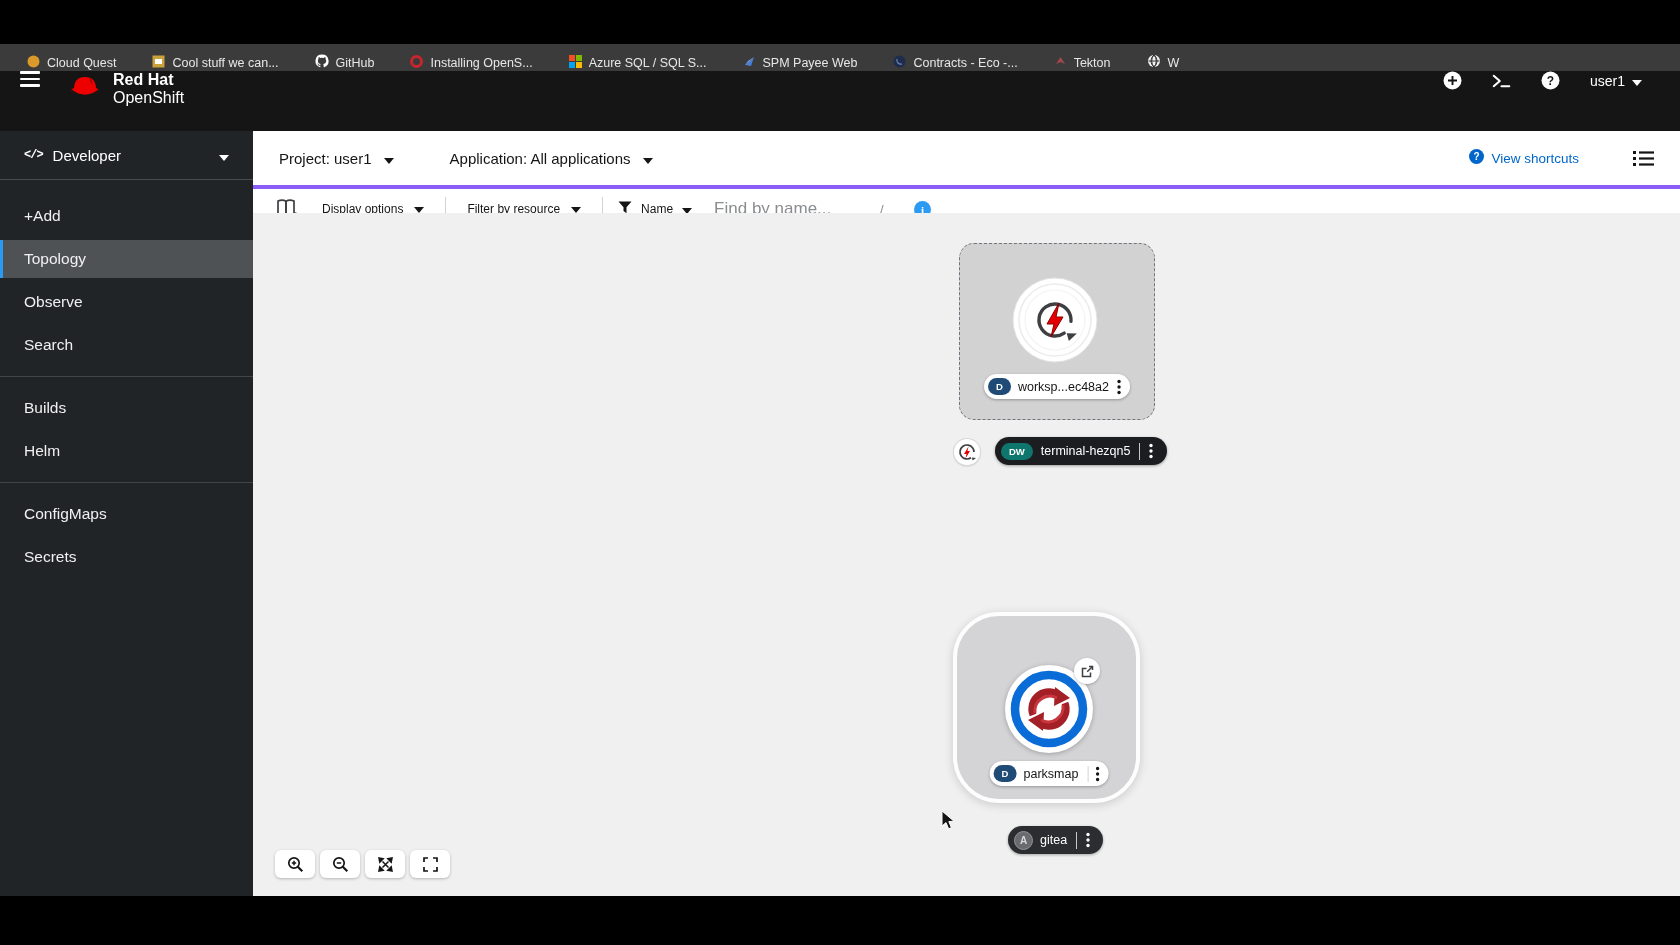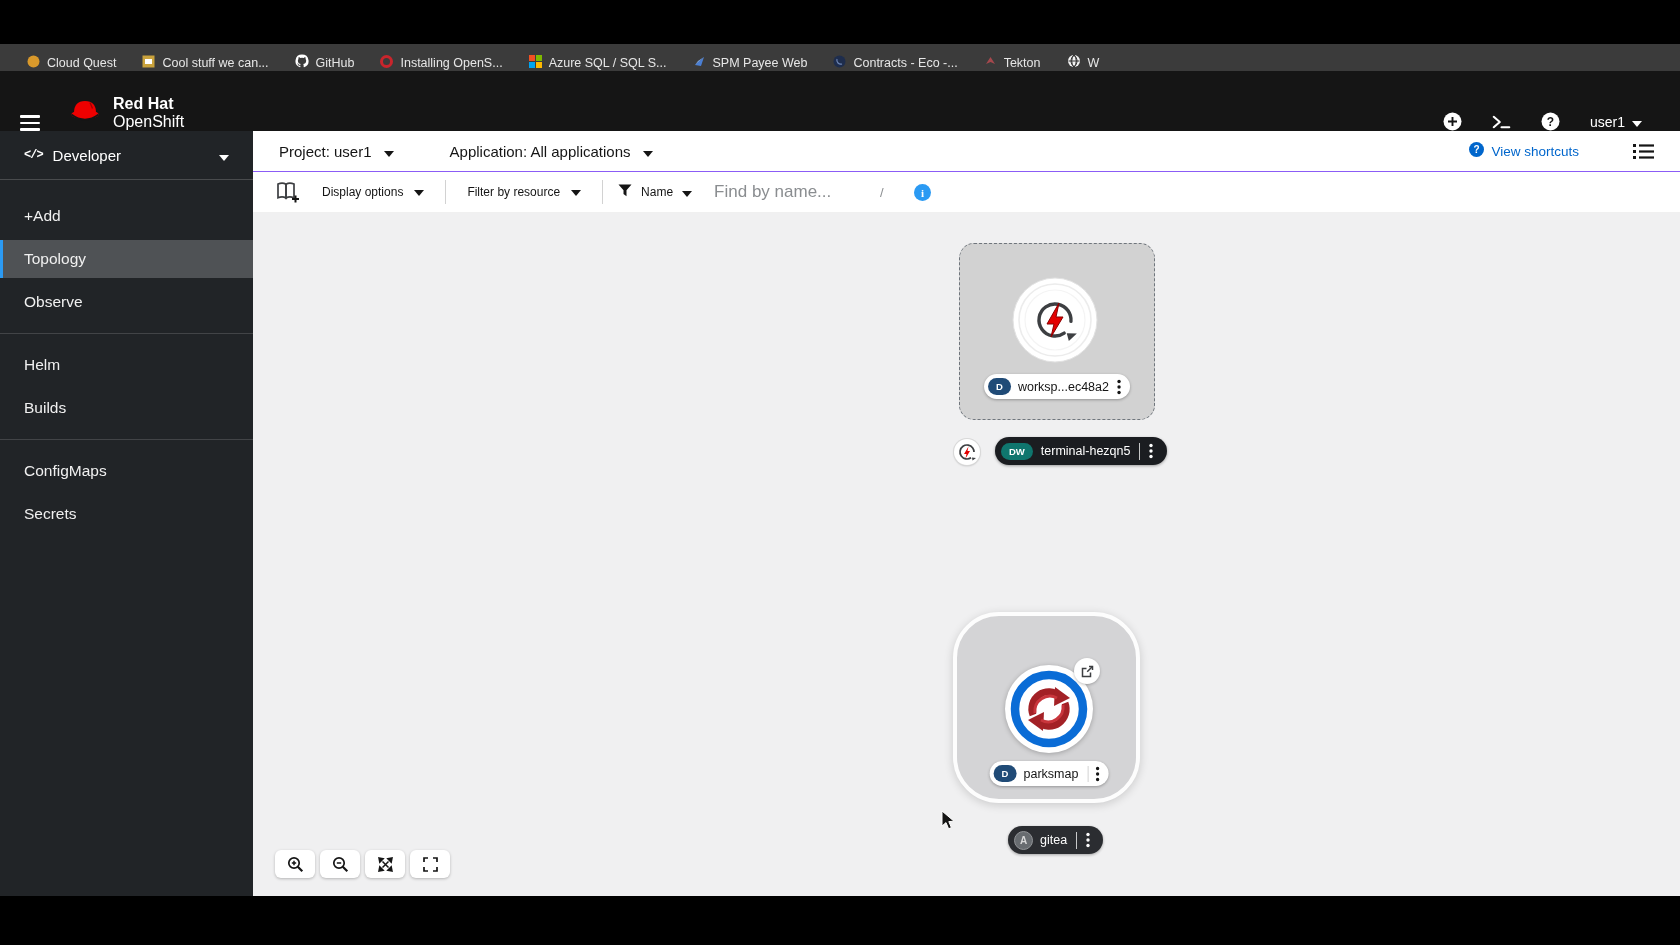--- a/index.html
+++ b/index.html
@@ -1,27 +1,27 @@
 <!DOCTYPE html>
 <html><head>
 <meta charset="utf-8">
 <style>
   * { margin:0; padding:0; box-sizing:border-box; }
   html,body { background:#000; font-family:"Liberation Sans", sans-serif; }
   .screen { position:relative; width:1680px; height:945px; background:#000; overflow:hidden; }
 
   
   .bookmarks { position:absolute; top:44px; left:0; right:0; height:37px; background:#3b3b3b;
-    display:flex; align-items:flex-end; padding-left:14px; gap:0; }
+    display:flex; align-items:flex-end; padding-left:14px; gap:10px; }
   .bm { display:flex; align-items:center; gap:7px; color:#e7e7e7; font-size:12.5px; padding:0 13px; height:100%; cursor:default; white-space:nowrap; }
   .bm svg { flex:none; }
 
   
   .masthead { position:absolute; top:71px; left:0; right:0; height:60px; background:#151515;
-    display:flex; align-items:flex-end; }
+    display:flex; align-items:flex-start; }
   .burger { width:20px; margin-left:20px; display:flex; flex-direction:column; gap:4px; cursor:pointer; }
   .burger span { display:block; height:2.6px; background:#fff; border-radius:1px; }
   .brand { display:flex; align-items:center; gap:9px; margin-left:26px; }
   .brand-text { color:#fff; line-height:1.12; }
   .brand-text .l1 { font-weight:bold; font-size:16px; }
   .brand-text .l2 { font-size:16px; font-weight:300; }
   .mast-right { margin-left:auto; display:flex; align-items:center; gap:30px; padding-right:38px; }
   .mast-icon { width:19px; height:19px; display:flex; align-items:center; justify-content:center; cursor:pointer; }
   .user-menu { display:flex; align-items:center; gap:7px; color:#fff; font-size:14px; cursor:pointer; }
 
@@ -32,21 +32,21 @@
   .persp .code { font-family:"Liberation Mono", monospace; font-size:12px; font-weight:bold; letter-spacing:-1px; }
   .persp .caret { margin-left:auto; }
   .nav { padding-top:12px; }
   .nav-item { font-size:15.5px; padding:10px 24px; margin:5px 0; cursor:pointer; position:relative; color:#f0f0f0; }
   .nav-item.selected { background:#4f5255; }
   .nav-item.selected::before { content:""; position:absolute; left:0; top:0; bottom:0; width:3px; background:#2b9af3; }
   .nav-divider { height:1px; background:rgba(255,255,255,.15); margin:12px 0; }
 
   
   .main { position:absolute; top:131px; left:253px; right:0; bottom:49px; background:#fff; }
-  .context-bar { height:41px; display:flex; align-items:center; padding:0 26px; background:#fff; border-bottom:1px solid #8b5cf6; }
+  .context-bar { height:58px; display:flex; align-items:center; padding:0 26px; background:#fff; border-bottom:4px solid #8b5cf6; }
   .ctx-select { display:flex; align-items:center; gap:12px; font-size:15px; color:#151515; cursor:pointer; }
   .ctx-select + .ctx-select { margin-left:56px; }
   .ctx-right { margin-left:auto; display:flex; align-items:center; }
   .shortcuts { display:flex; align-items:center; gap:7px; color:#0066cc; font-size:13.5px; cursor:pointer; }
   .list-toggle { margin-left:54px; cursor:pointer; display:flex; }
 
   .topo-toolbar { height:41px; display:flex; align-items:center; background:#fff; padding-left:22px; border-bottom:1px solid #f0f0f0; }
   .tool-icon-btn { display:flex; align-items:center; cursor:pointer; margin-right:16px; }
   .tb-select { display:flex; align-items:center; gap:11px; font-size:12px; color:#151515; cursor:pointer; padding:0 6px; }
   .tb-divider { width:1px; height:24px; background:#d2d2d2; margin:0 15px; }
@@ -217,23 +217,24 @@
       <span class="code">&lt;/&gt;</span>
       <span>Developer</span>
       <span class="caret"><svg width="10" height="6">
             <polygon points="0,0 10,0 5,6" fill="#fff"></polygon>
           </svg></span>
     </div>
     <div class="nav">
       <div class="nav-item">+Add</div>
       <div class="nav-item selected">Topology</div>
       <div class="nav-item">Observe</div>
+      <div class="nav-item">Search</div>
       <div class="nav-divider"></div>
+      <div class="nav-item">Builds</div>
       <div class="nav-item">Helm</div>
-      <div class="nav-item">Builds</div>
       <div class="nav-divider"></div>
       <div class="nav-item">ConfigMaps</div>
       <div class="nav-item">Secrets</div>
     </div>
   </div>
 
   <div class="main">
 
     <div class="context-bar">
       <div class="ctx-select">

